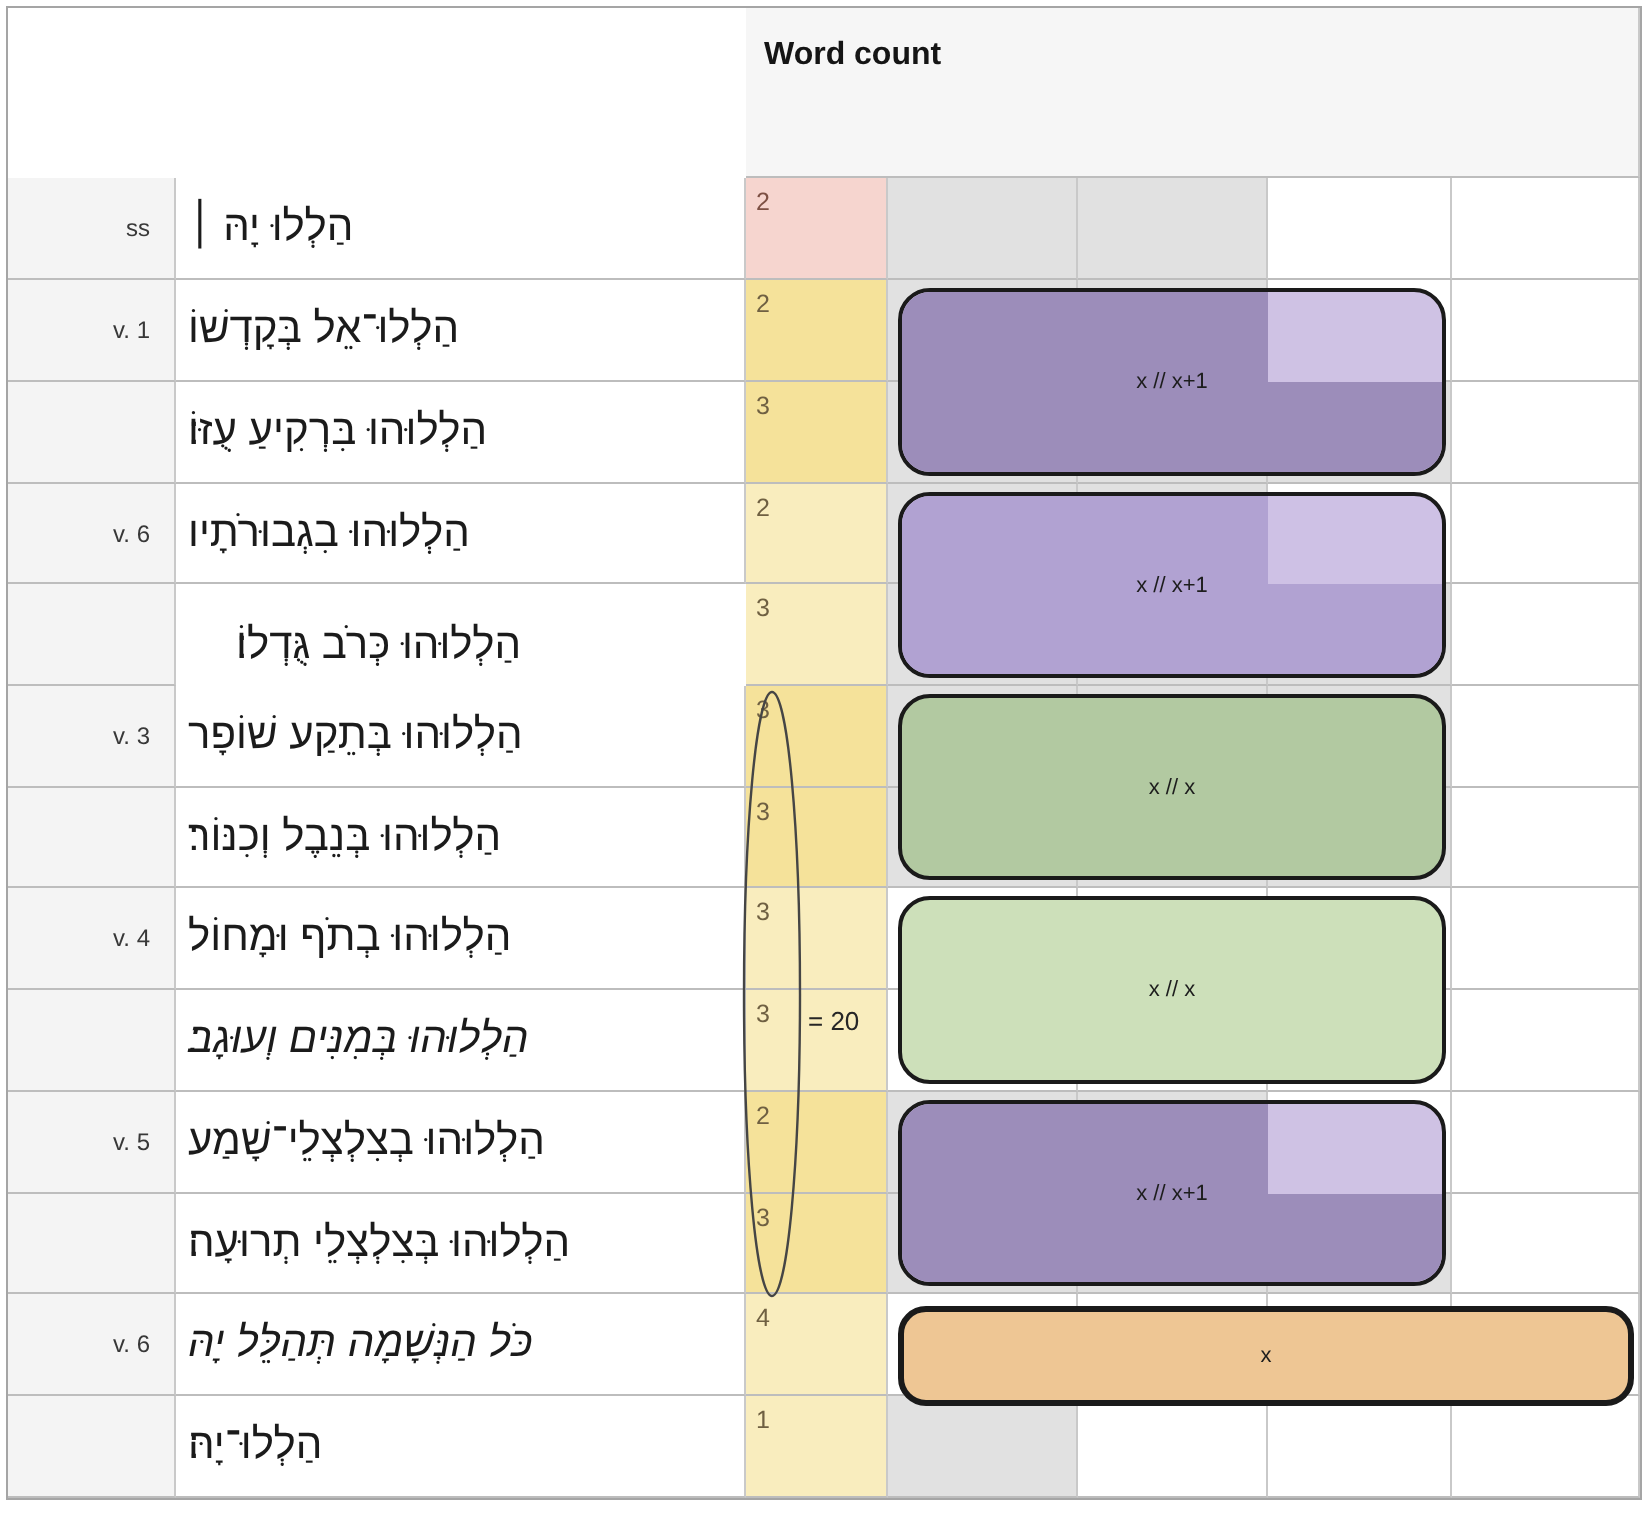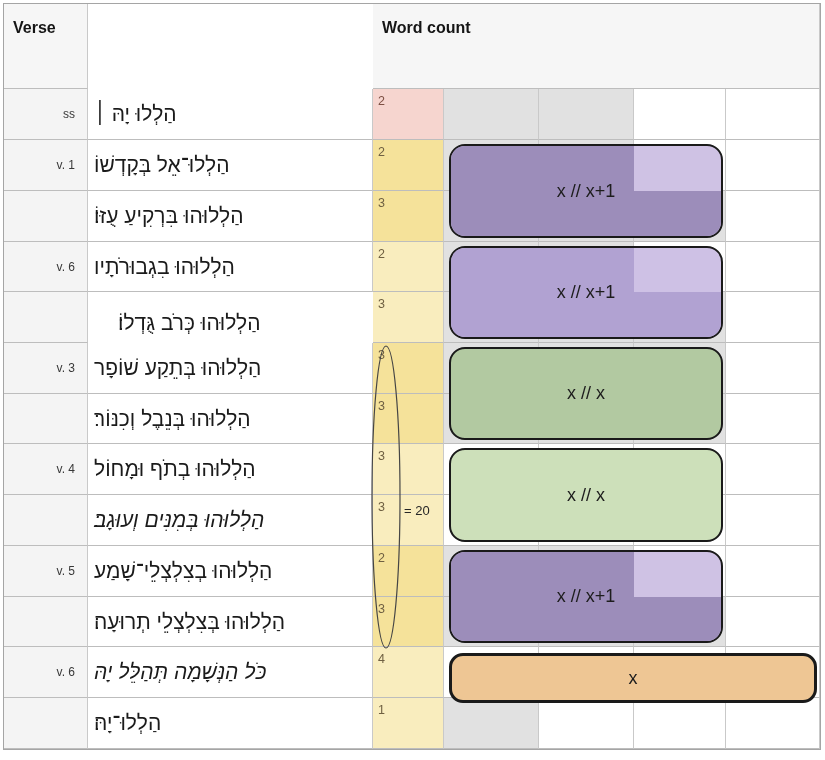--- a/index.html
+++ b/index.html
@@ -28,30 +28,29 @@
   }
   .count-cell{font-size:12.5px;padding:5px 0 0 5px;}
   .pbox{
     position:absolute;box-sizing:border-box;border:2px solid #1a1a1a;border-radius:16px;
     overflow:hidden;
   }
   .pbox .ov{position:absolute;}
   .pbox .lbl{
     position:absolute;left:0;top:0;width:100%;height:100%;
     display:flex;align-items:center;justify-content:center;
-    font-size:18px;color:#1d1d1d;
+    font-size:11px;color:#1d1d1d;
   }
   #overlay{position:absolute;left:0;top:0;width:816px;height:745px;pointer-events:none;}
   #sum-note{position:absolute;font-size:13px;color:#262626;}
 </style>
 </head>
 <body>
 
 <div id="table">
-  <div class="cell hcell" id="h-verse" style="left: 0px; top: 0px; width: 84px; height: 85px;">Verse</div>
   <div class="cell hcell" id="h-count" style="left: 369px; top: 0px; width: 447px; height: 85px;">Word count</div>
   <div id="grid-layer">
       <div class="cell verse-cell" style="left: 0px; top: 85px; width: 84px; height: 51px;">ss</div>
       <div class="cell hebrew-cell" style="left: 84px; top: 85px; width: 285px; height: 51px;">הַלְלוּ יָהּ ׀</div>
       <div class="cell count-cell" style="background: rgb(246, 213, 207); color: rgb(125, 80, 68); left: 369px; top: 85px; width: 71px; height: 51px;">2</div>
       <div class="cell" style="background: rgb(225, 225, 225); left: 440px; top: 85px; width: 95px; height: 51px;"></div>
       <div class="cell" style="background: rgb(225, 225, 225); left: 535px; top: 85px; width: 95px; height: 51px;"></div>
       <div class="cell" style="background: rgb(255, 255, 255); left: 630px; top: 85px; width: 92px; height: 51px;"></div>
       <div class="cell" style="background: rgb(255, 255, 255); left: 722px; top: 85px; width: 94px; height: 51px;"></div>
       <div class="cell verse-cell" style="left: 0px; top: 136px; width: 84px; height: 51px;">v. 1</div>

